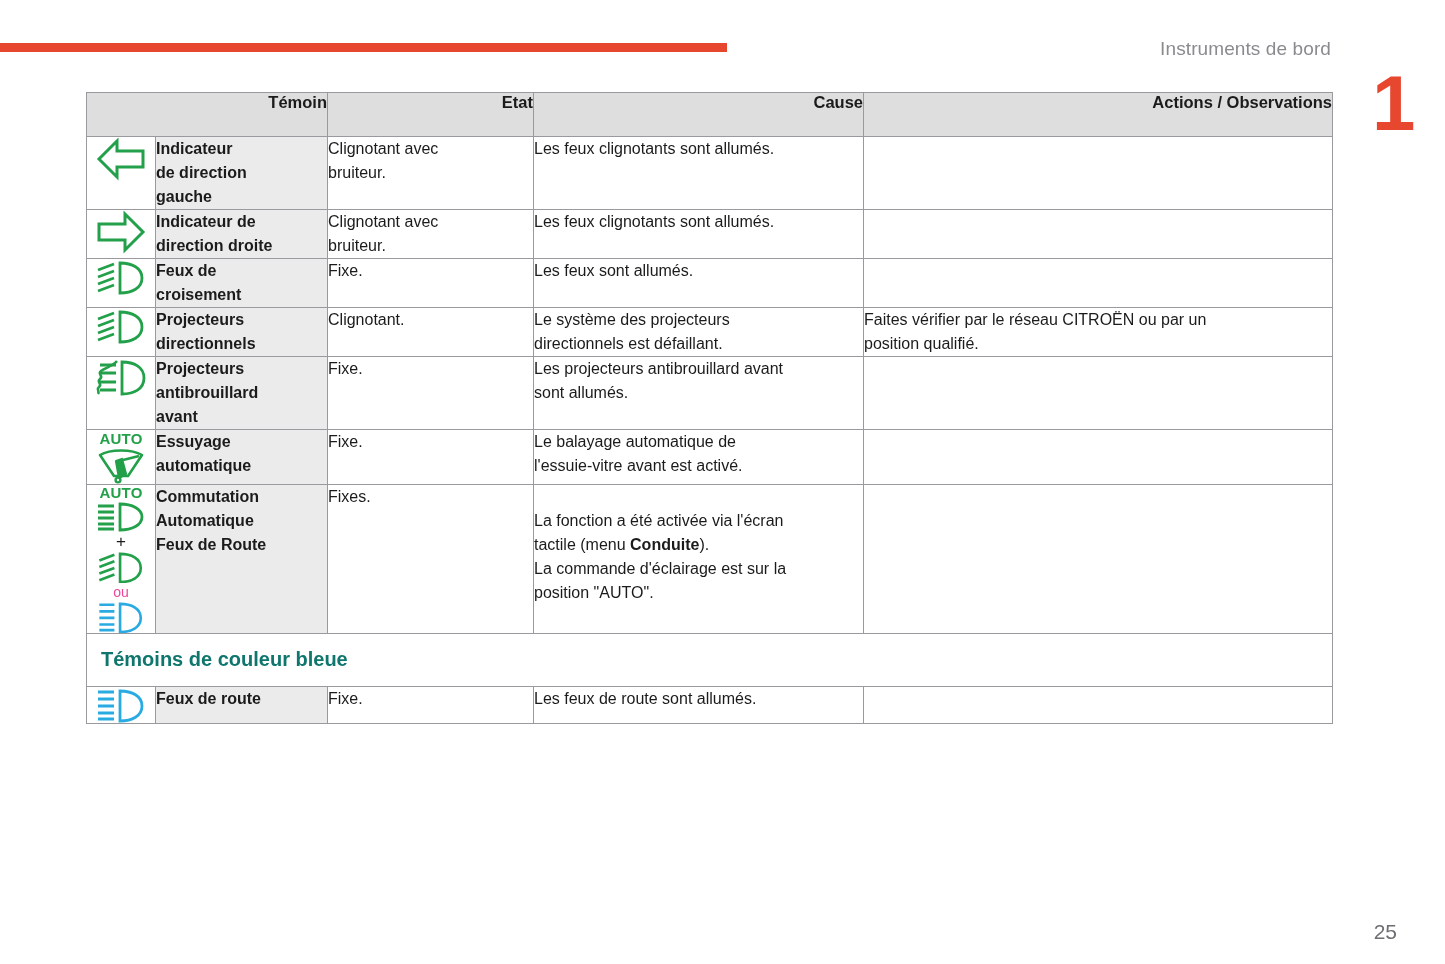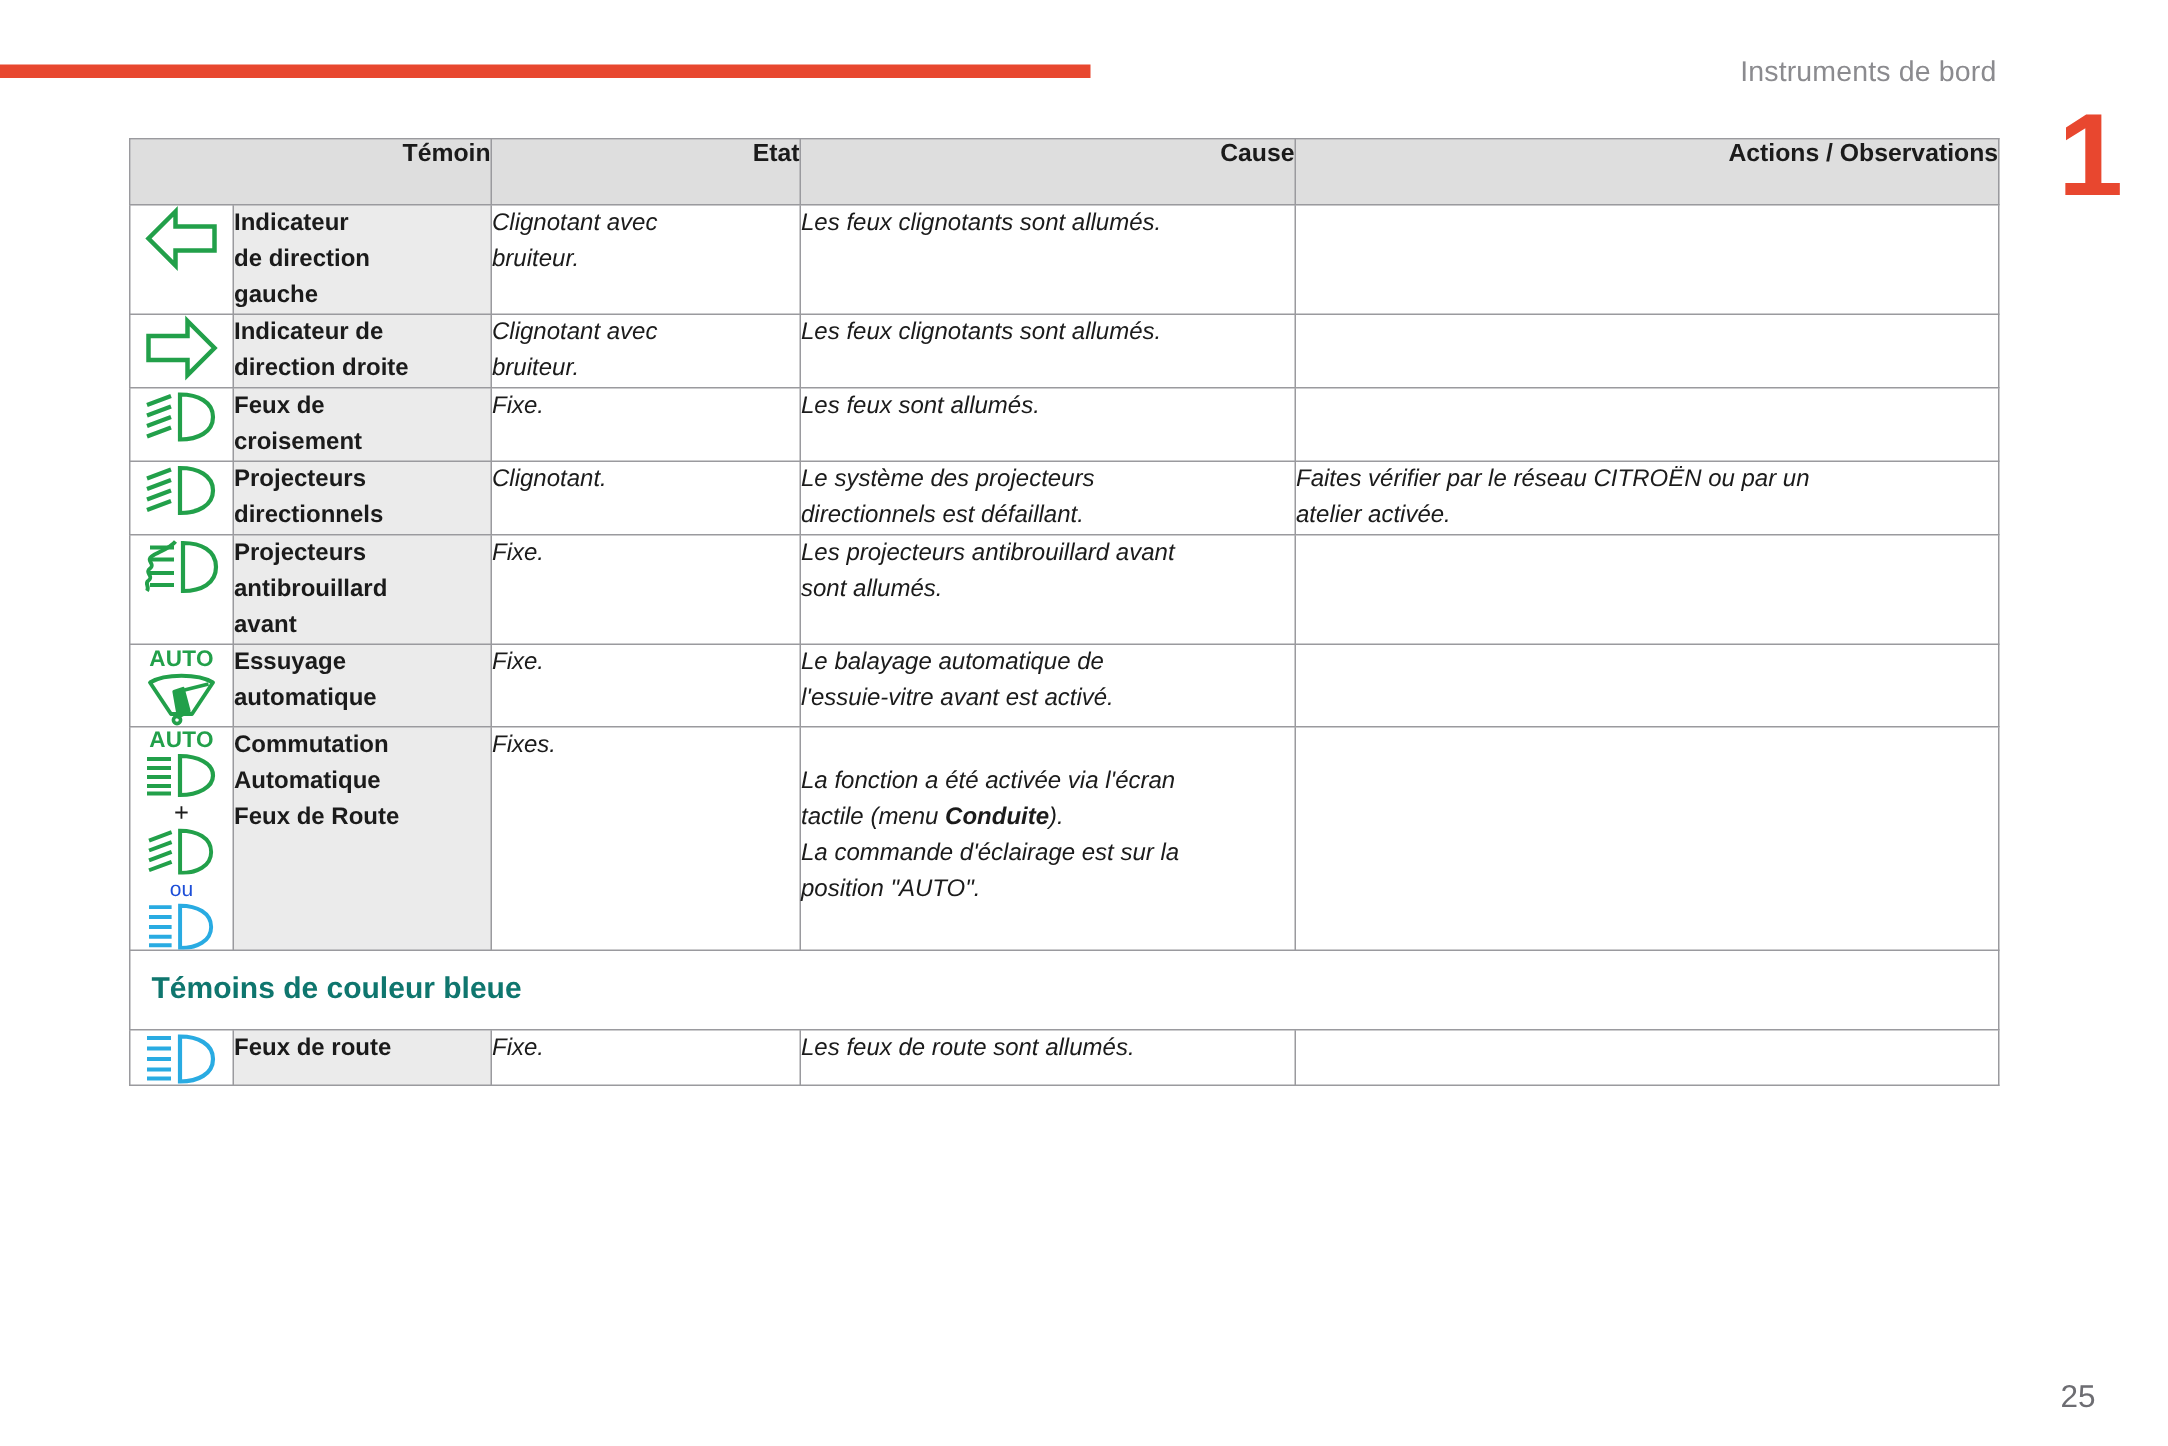--- a/index.html
+++ b/index.html
@@ -99,21 +99,20 @@
     line-height: 24px;
     padding: 10px 8px 12px 12px;
   }
   td.text-cell {
     background: #ffffff;
     font-size: 16px;
     font-weight: 400;
     color: #1b1b1b;
     line-height: 24px;
     padding: 10px 10px 12px 11px;
-    font-style: italic;
   }
   td.text-cell b { font-weight: 700; }
 
   tr.section-row td {
     background: #ffffff;
     font-size: 20px;
     font-weight: 700;
     color: #0f766e;
     padding: 14px 0 15px 14px;
   }
@@ -129,21 +128,21 @@
   }
   .plus-sym {
     font-size: 17px;
     color: #1b1b1b;
     font-weight: 400;
     line-height: 15px;
     margin: 1px 0 2px 0;
   }
   .ou-sym {
     font-size: 14px;
-    color: #1d4ed8;
+    color: #ec4899;
     font-weight: 400;
     line-height: 14px;
     margin: 2px 0 2px 0;
   }
 </style>
 </head>
 <body>
 
 <div class="page">
 
@@ -225,21 +224,21 @@
               <path d="M20 5 L4 11 M20 12 L4 18 M20 19 L4 25 M20 26 L4 32"></path>
             </g>
           </svg>
         </td>
         <td class="name-cell" style="white-space:pre-line">Projecteurs
 directionnels</td>
         <td class="text-cell" style="white-space:pre-line">Clignotant.</td>
         <td class="text-cell" style="white-space:pre-line">Le système des projecteurs
 directionnels est défaillant.</td>
         <td class="text-cell" style="white-space:pre-line">Faites vérifier par le réseau CITROËN ou par un
-atelier activée.</td>
+position qualifié.</td>
       </tr>
 
       <tr>
         <td class="icon-cell">
           <svg class="ic" width="54" height="42" viewBox="0 0 54 42">
             <g stroke="#22a04a" fill="none" stroke-width="2.8" stroke-linecap="butt">
               <path d="M28 5 C40 5 50 10 50 21 C50 32 40 37 28 37 L28 5 Z"></path>
               <path d="M22 8 L6 8 M22 16 L6 16 M22 25 L6 25 M22 33 L6 33"></path>
               <path d="M23 4 C19 9 11 11 7 14 C3 17 10 19 6 22 C2 25 9 27 5 30 C2 32 6 34 4 37" stroke-width="2.6"></path>
             </g>

